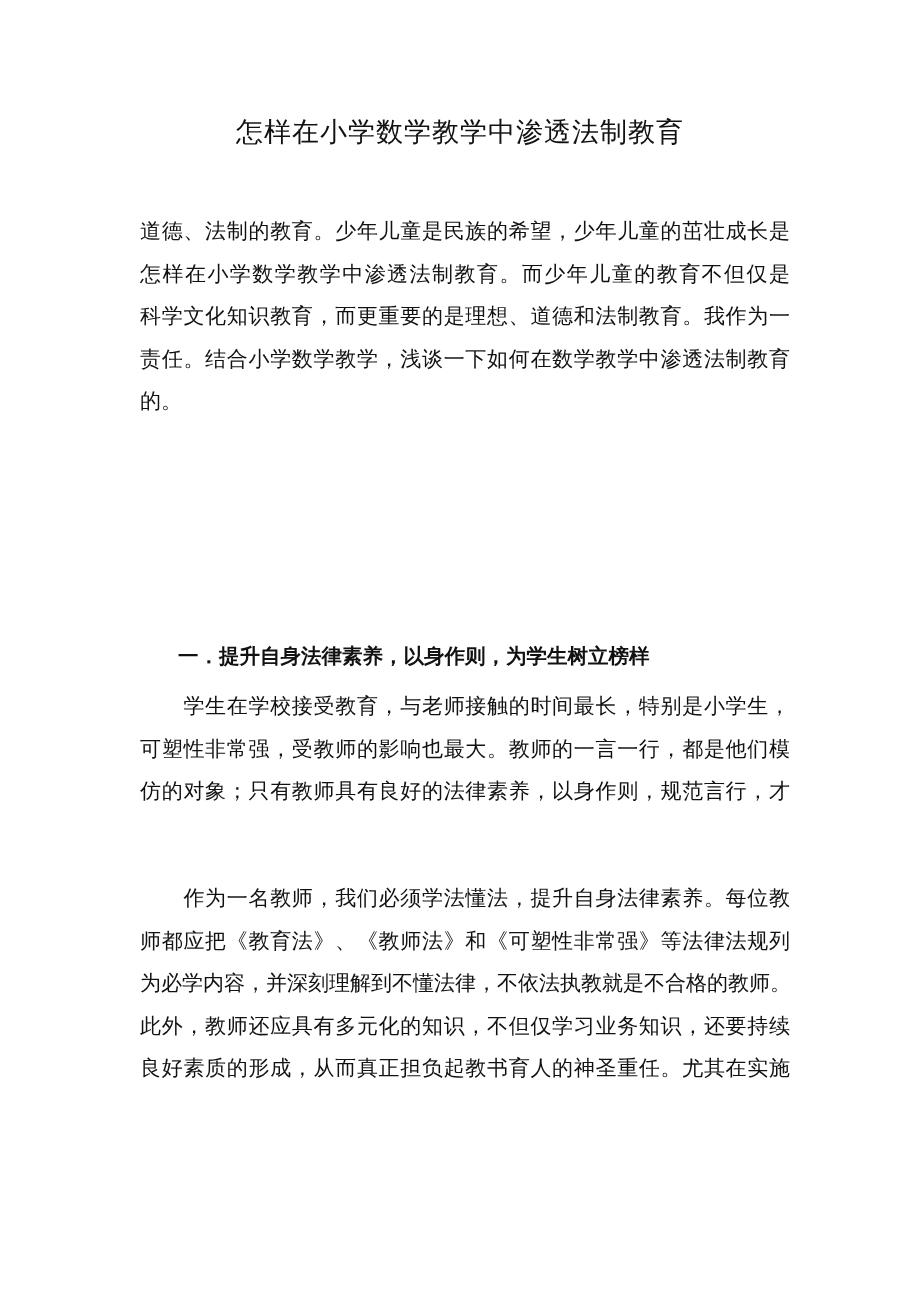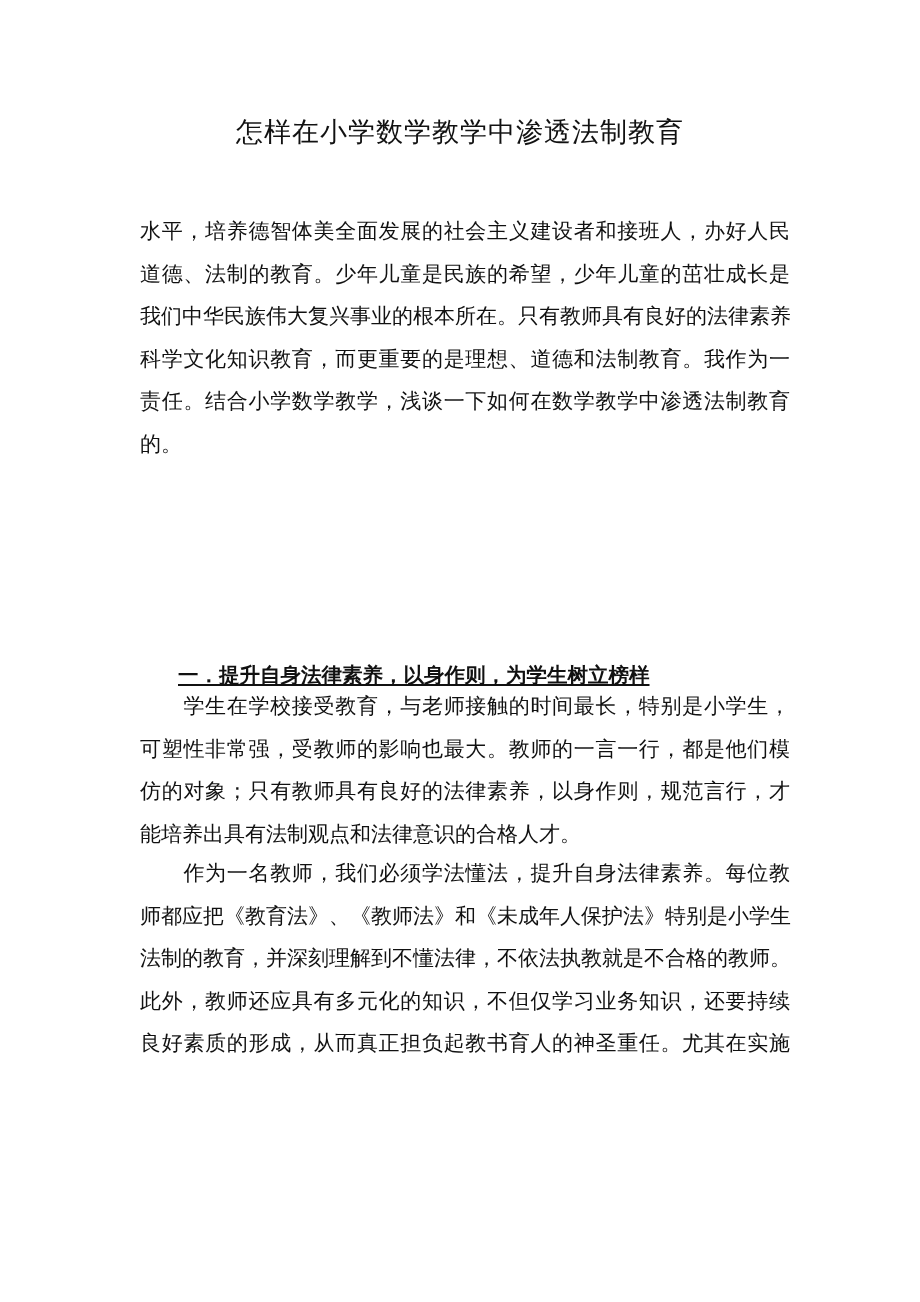--- a/index.html
+++ b/index.html
@@ -13,39 +13,37 @@
   .line.last { text-align-last: left; }
   .heading { font-weight: bold; font-size: 20.5px; }
 </style>
 </head>
 <body>
 
 <div>
   <div class="title">怎样在小学数学教学中渗透法制教育</div>
 
   <div class="block" style="top:210px;">
-    <div class="line">水平，培养德智体美全面发展的社会主义建设者和接班人，办好人民</div>
     <div class="line">道德、法制的教育。少年儿童是民族的希望，少年儿童的茁壮成长是</div>
-    <div class="line">我们中华民族伟大复兴事业的根本所在。只有教师具有良好的法律素养</div>
+    <div class="line">怎样在小学数学教学中渗透法制教育。而少年儿童的教育不但仅是</div>
     <div class="line">科学文化知识教育，而更重要的是理想、道德和法制教育。我作为一</div>
     <div class="line">责任。结合小学数学教学，浅谈一下如何在数学教学中渗透法制教育</div>
     <div class="line last">的。</div>
   </div>
 
-  <div class="block" style="top:654px; left:178px; width:620px;text-decoration:underline;">
+  <div class="block" style="top:635px; left:178px; width:620px;">
     <div class="line last heading">一．提升自身法律素养，以身作则，为学生树立榜样</div>
   </div>
 
   <div class="block" style="top:685px;font-family:Liberation Serif, serif;">
     <div class="line">　　学生在学校接受教育，与老师接触的时间最长，特别是小学生，</div>
     <div class="line">可塑性非常强，受教师的影响也最大。教师的一言一行，都是他们模</div>
     <div class="line">仿的对象；只有教师具有良好的法律素养，以身作则，规范言行，才</div>
-    <div class="line last">能培养出具有法制观点和法律意识的合格人才。</div>
   </div>
 
-  <div class="block" style="top:852px;">
+  <div class="block" style="top:877px;">
     <div class="line">　　作为一名教师，我们必须学法懂法，提升自身法律素养。每位教</div>
-    <div class="line">师都应把《教育法》、《教师法》和《未成年人保护法》特别是小学生</div>
-    <div class="line">法制的教育，并深刻理解到不懂法律，不依法执教就是不合格的教师。</div>
+    <div class="line">师都应把《教育法》、《教师法》和《可塑性非常强》等法律法规列</div>
+    <div class="line">为必学内容，并深刻理解到不懂法律，不依法执教就是不合格的教师。</div>
     <div class="line">此外，教师还应具有多元化的知识，不但仅学习业务知识，还要持续</div>
     <div class="line">良好素质的形成，从而真正担负起教书育人的神圣重任。尤其在实施</div>
   </div>
 </div>
 
 </body></html>

